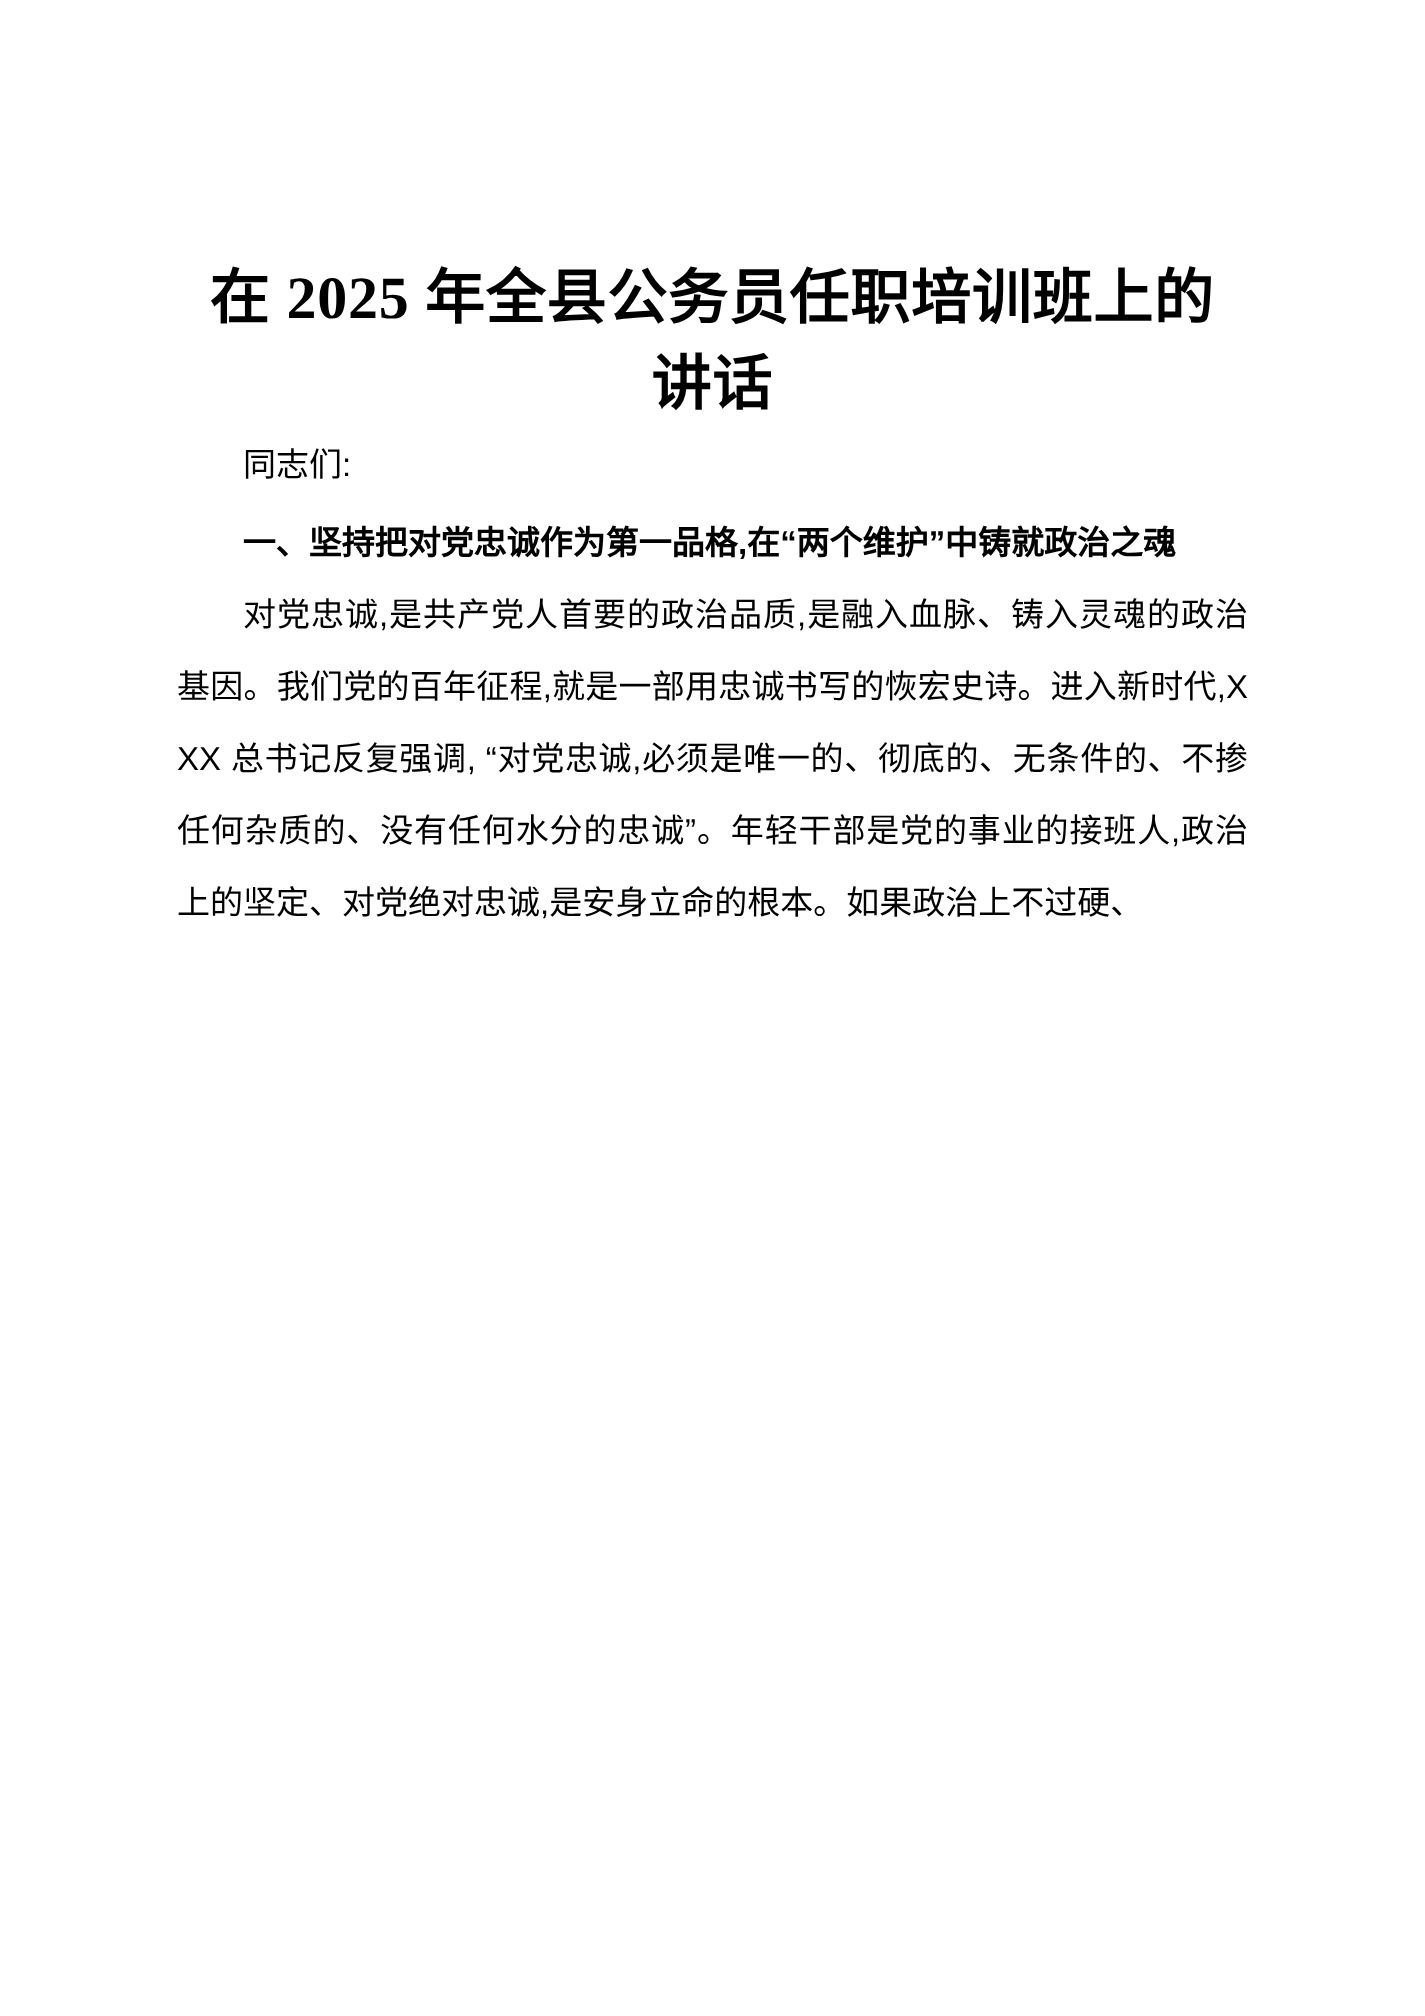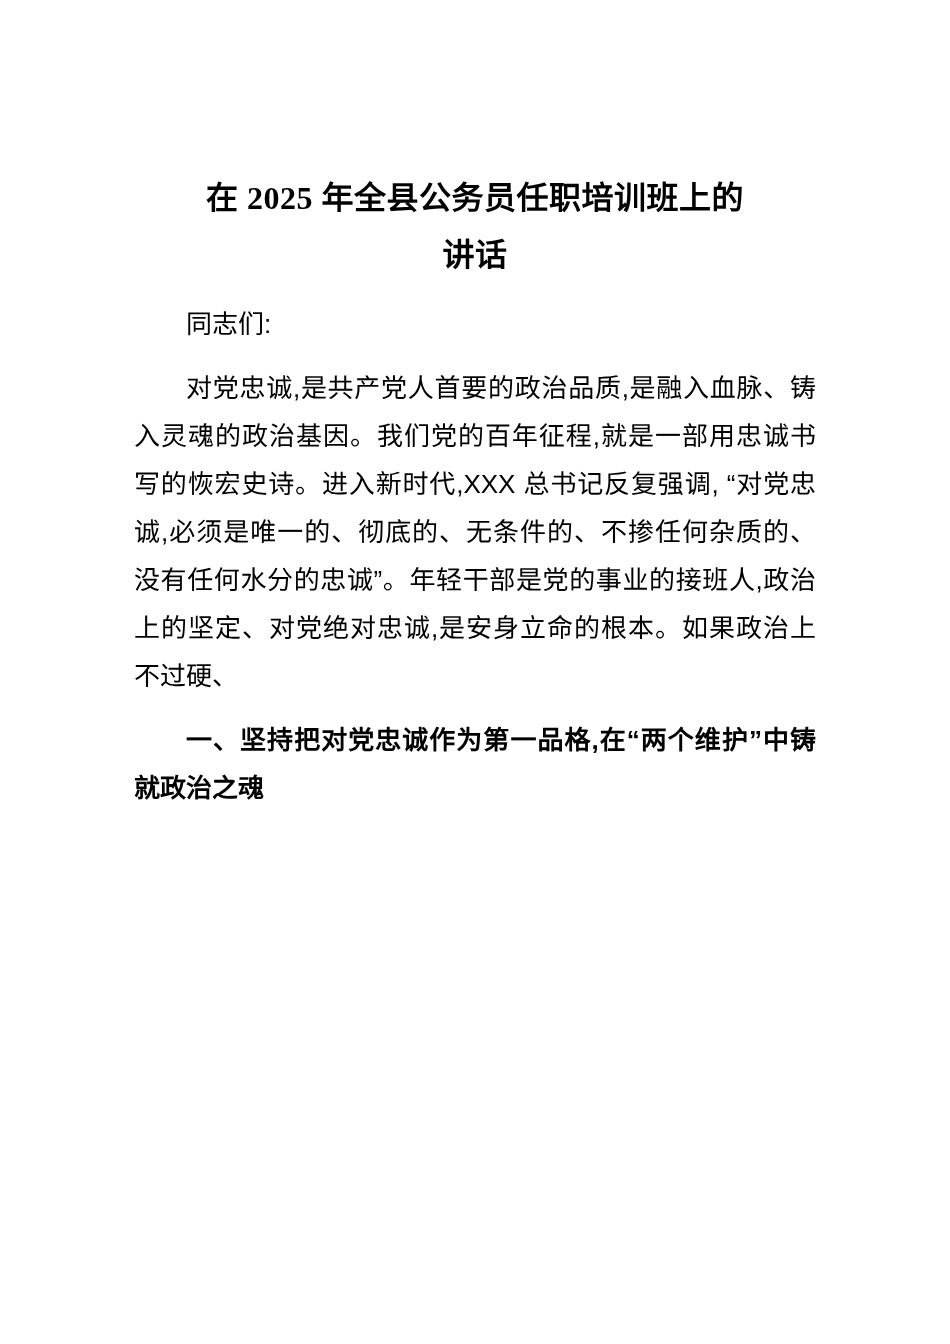--- a/index.html
+++ b/index.html
@@ -16,30 +16,30 @@
     background: #ffffff;
     box-sizing: border-box;
     padding: 170px 118px 0 118px;
     overflow: hidden;
     color: #000000;
     font-family: "Liberation Sans", sans-serif;
   }
   .doc-title {
     font-family: "Liberation Serif", serif;
     font-weight: 700;
-    font-size: 32px;
+    font-size: 40px;
     line-height: 57px;
     text-align: center;
     margin: 0 0 2px 0;
     letter-spacing: 0.5px;
   }
   .body-text {
-    font-size: 26px;
+    font-size: 22px;
     line-height: 48px;
-    margin: 16px;
+    margin: 0;
     text-align: justify;
     text-indent: 2em;
     word-break: break-all;
   }
   .salutation {
     text-align: left;
   }
   .section-heading {
     font-weight: 700;
     margin-top: 4px;
@@ -52,17 +52,17 @@
 
   <h1 class="doc-title">
     <span>在 2025 年全县公务员任职培训班上的</span>
     <br>
     <span>讲话</span>
   </h1>
 
   <p class="body-text salutation">同志们:</p>
 
 
+  <p class="body-text section-heading">一、坚持把对党忠诚作为第一品格,在“两个维护”中铸就政治之魂</p>
+
   <p class="body-text">对党忠诚,是共产党人首要的政治品质,是融入血脉、铸入灵魂的政治基因。我们党的百年征程,就是一部用忠诚书写的恢宏史诗。进入新时代,XXX 总书记反复强调, “对党忠诚,必须是唯一的、彻底的、无条件的、不掺任何杂质的、没有任何水分的忠诚”。年轻干部是党的事业的接班人,政治上的坚定、对党绝对忠诚,是安身立命的根本。如果政治上不过硬、</p>
-
-  <p class="body-text section-heading">一、坚持把对党忠诚作为第一品格,在“两个维护”中铸就政治之魂</p>
 
 </div>
 
 </body></html>

